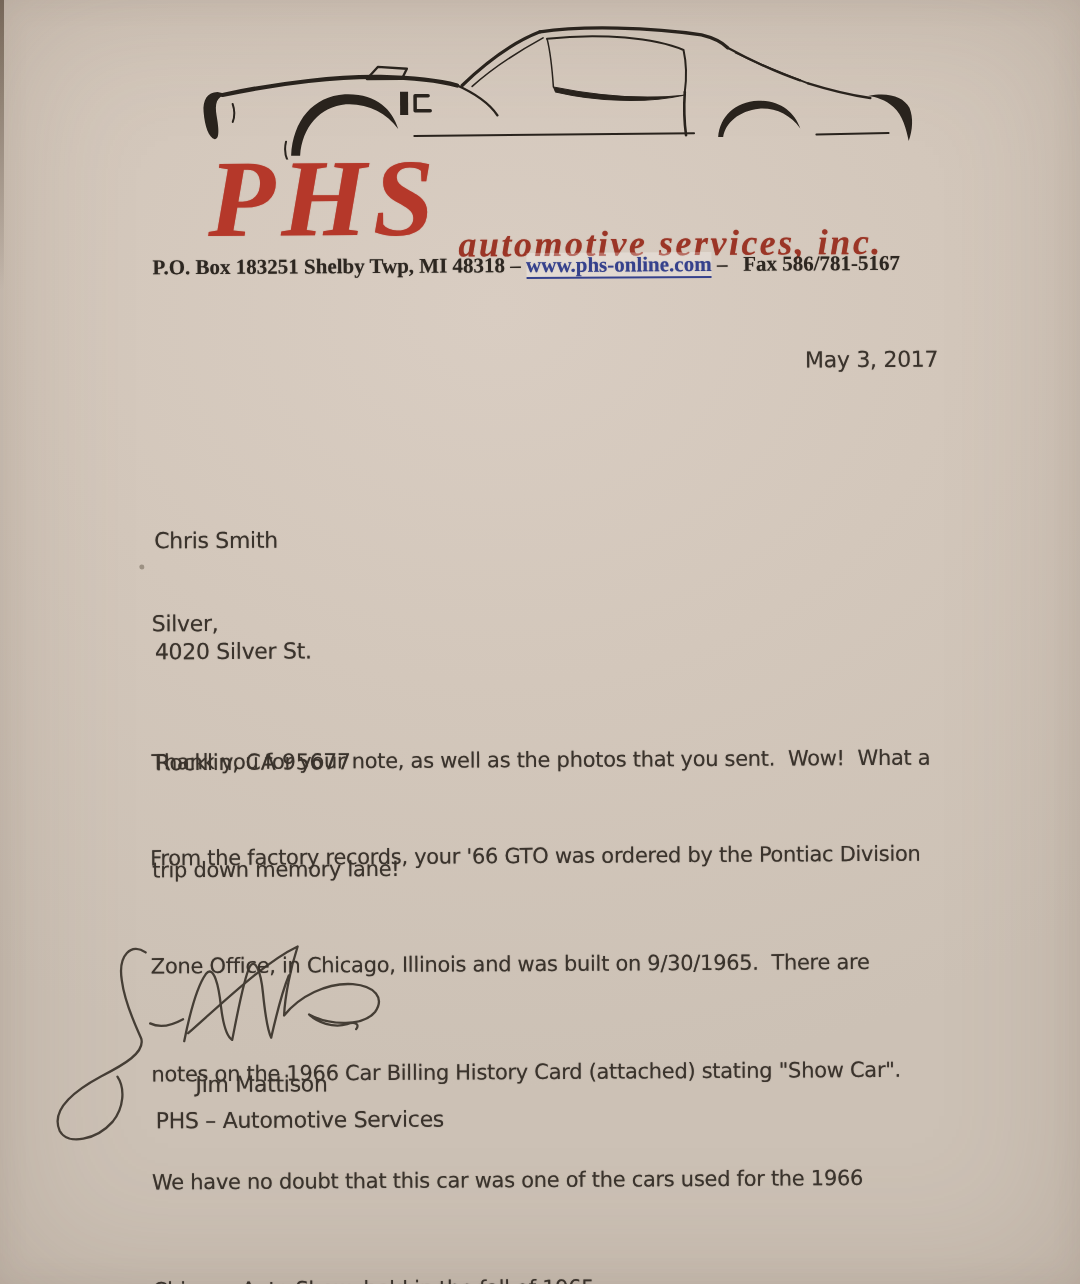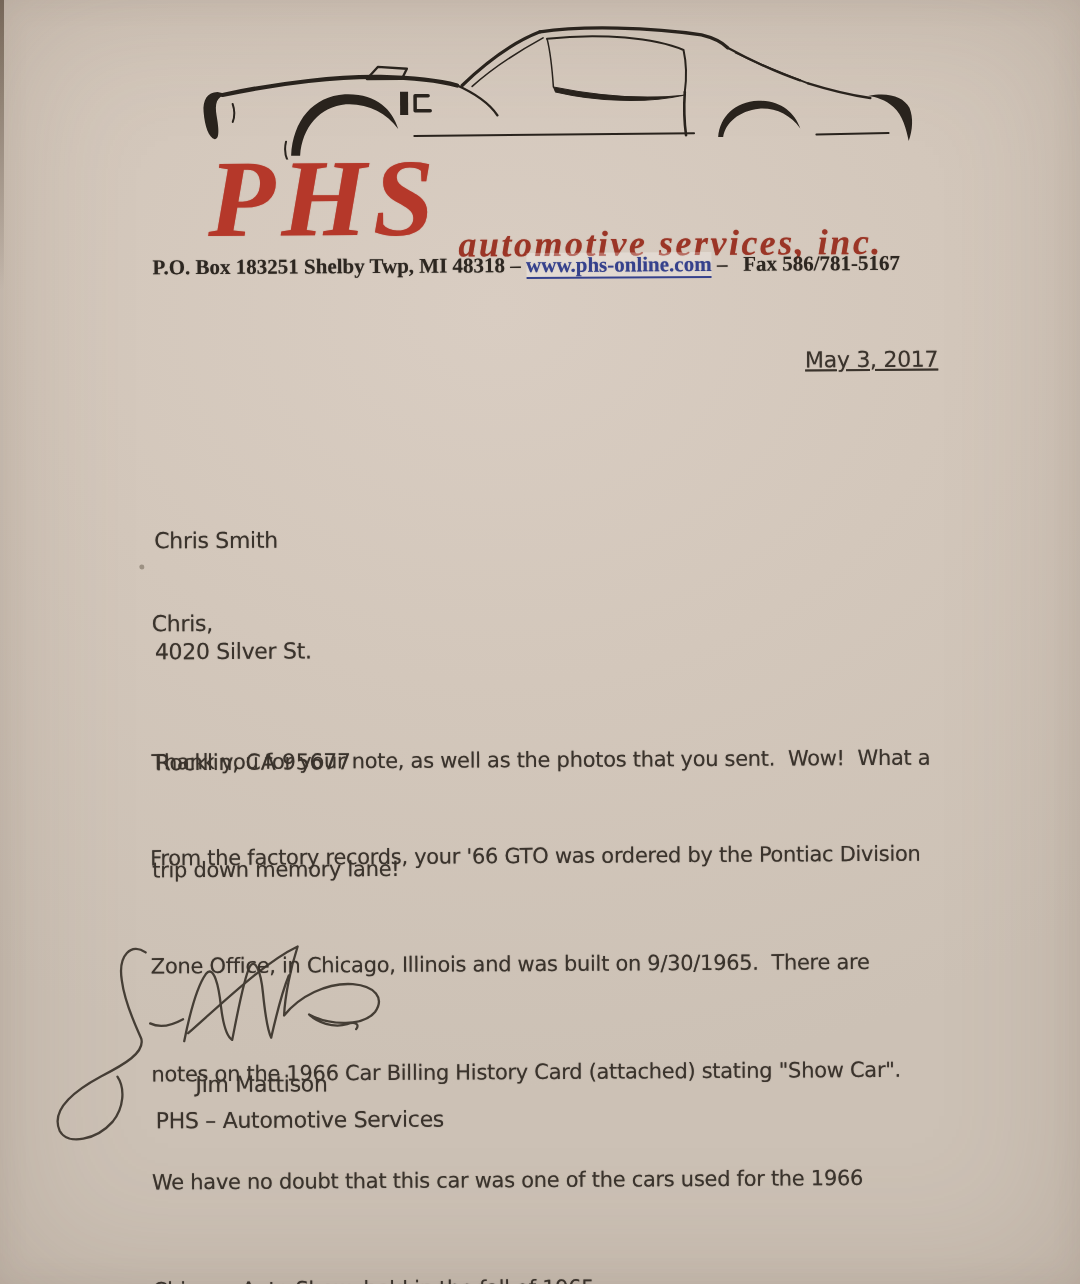--- a/index.html
+++ b/index.html
@@ -26,21 +26,21 @@
     color:#9b3526;text-shadow:0 0 1px rgba(155,53,38,0.55);}
   .addr{position:absolute;left:154px;top:252px;font-family:"Liberation Serif",serif;
     font-weight:bold;font-size:21px;line-height:26px;color:#2d2721;white-space:pre;
     text-shadow:0 0 1px rgba(45,39,33,0.5);}
   .addr .site{color:#35418c;border-bottom:2px solid #35418c;
     background:rgba(255,255,255,0.28);text-shadow:0 0 1px rgba(53,65,140,0.5);}
 
   
   .hand{position:absolute;color:#3a332c;font-size:21px;line-height:36px;white-space:pre;
     text-shadow:0 0 1px rgba(58,51,44,0.55);letter-spacing:-0.3px;}
-  .date{left:806px;top:344px;font-size:22px;text-decoration:underline;}
+  .date{left:806px;top:344px;font-size:22px;}
   .recipient{left:154px;top:446px;font-size:22px;line-height:37px;}
   .salutation{left:151px;top:604px;font-size:22px;}
   .para1{left:150px;top:670px;}
   .para2{left:148px;top:766px;}
   .signer-name{left:152px;top:1065px;font-size:22px;margin-left:40px;}
   .signer-company{left:152px;top:1101px;font-size:22px;}
 
   .stray{position:absolute;left:139px;top:562px;width:5px;height:5px;border-radius:50%;
     background:#8f8375;opacity:.8;}
   .signature{position:absolute;left:45px;top:938px;width:345px;height:228px;}
@@ -86,21 +86,21 @@
   <div class="hand date">May 3, 2017</div>
 
   <div class="hand recipient">
     <div>Chris Smith</div>
     <div>4020 Silver St.</div>
     <div>Rocklin, CA 95677</div>
   </div>
 
   <div class="stray"></div>
 
-  <div class="hand salutation">Chris,</div>
+  <div class="hand salutation">Silver,</div>
 
   <div class="hand para1">
     <div>Thank you for your note, as well as the photos that you sent.  Wow!  What a</div>
     <div>trip down memory lane!</div>
   </div>
 
   <div class="hand para2">
     <div>From the factory records, your '66 GTO was ordered by the Pontiac Division</div>
     <div>Zone Office, in Chicago, Illinois and was built on 9/30/1965.  There are</div>
     <div>notes on the 1966 Car Billing History Card (attached) stating "Show Car".</div>

